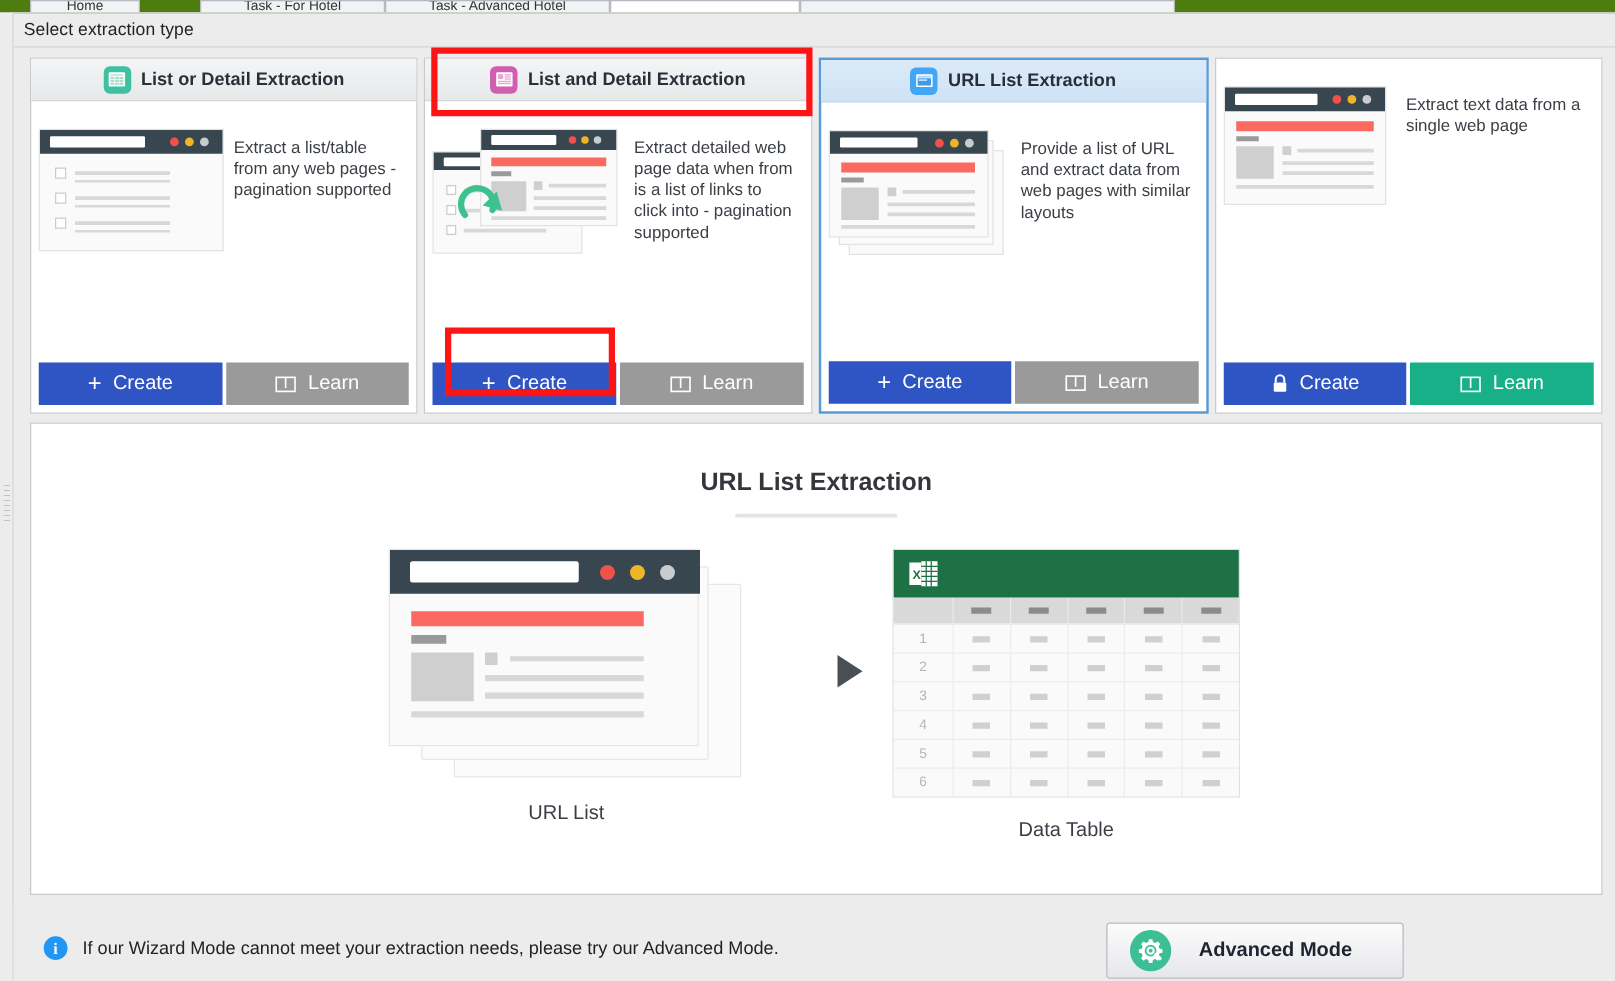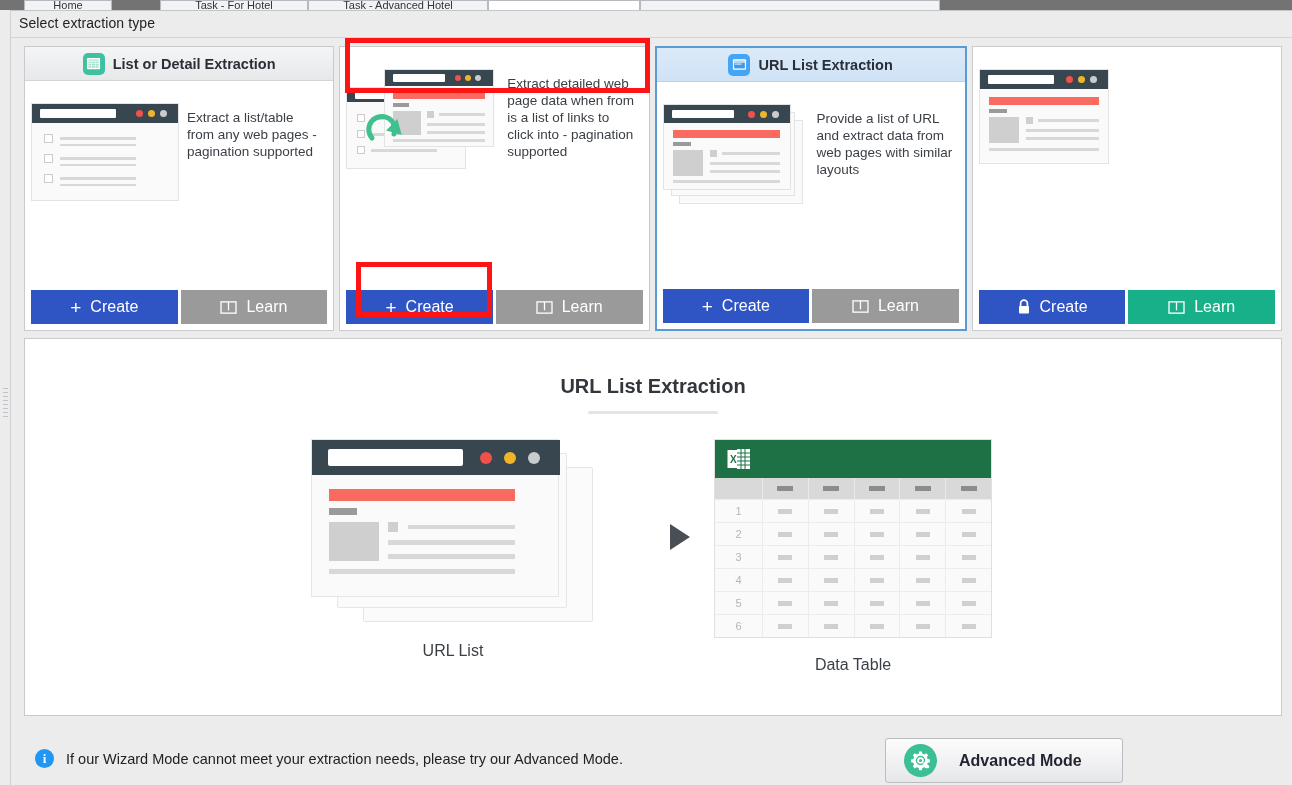--- a/index.html
+++ b/index.html
@@ -6,21 +6,21 @@
   html, body {
     width: 1292px; height: 785px;
     font-family: "Liberation Sans", sans-serif;
     background: #ececed;
     overflow: hidden;
   }
 
   
   .tabstrip {
     position: absolute; left: 0; top: 0; width: 1292px; height: 10px;
-    background: #737373;
+    background: #4d7c0f;
     display: flex; align-items: flex-end;
   }
   .tabstrip .tab {
     height: 10px; background: #f2f3f5;
     border-left: 1px solid #b6b9bf; border-right: 1px solid #b6b9bf;
     border-top: 1px solid #b6b9bf;
     font-size: 11px; color: #333; overflow: hidden;
     text-align: center; line-height: 9px;
   }
   .tabstrip .tab.t1 { width: 88px; margin-left: 24px; }
@@ -322,20 +322,36 @@
                 <rect x="1" y="2" width="16" height="12" fill="none" stroke="#fff" stroke-width="1.4"></rect>
                 <line x1="9" y1="2" x2="9" y2="11" stroke="#fff" stroke-width="1.4"></line>
               </svg>
           </span>
           <span>Learn</span>
         </button>
       </div>
     </div>
 
     <div class="card">
+      <div class="card-head">
+        <span class="hicon" style="background:#d15fb0;">
+          <svg width="15" height="15" viewBox="0 0 16 16">
+            <rect x="1" y="2" width="14" height="12" rx="1" fill="#fff"></rect>
+            <rect x="2.6" y="3.6" width="4.4" height="4.2" fill="#e6a5d2"></rect>
+            <g fill="#e6a5d2">
+              <rect x="8.2" y="3.6" width="5.3" height="1.1"></rect>
+              <rect x="8.2" y="5.4" width="5.3" height="1.1"></rect>
+              <rect x="8.2" y="7.2" width="5.3" height="1.1"></rect>
+              <rect x="2.6" y="9.2" width="10.9" height="1.1"></rect>
+              <rect x="2.6" y="11" width="10.9" height="1.1"></rect>
+            </g>
+          </svg>
+        </span>
+        <span class="ttl">List and Detail Extraction</span>
+      </div>
       <div class="card-body">
         <div class="card-art mock" style="width:155px;height:105px;">
           <div class="mockwin" style="left:0;top:18px;width:120px;height:82px;">
             <div class="mockbar" style="width:118px;height:14px;">
               <div class="mockurl" style="width:50px;top:4px;height:7px;"></div>
             </div>
             <div class="cbx" style="left:10px;top:26px;width:8px;height:8px;"></div>
             <div class="bar" style="left:24px;top:29px;width:66px;height:3px;"></div>
             <div class="cbx" style="left:10px;top:42px;width:8px;height:8px;"></div>
             <div class="bar" style="left:24px;top:45px;width:66px;height:3px;"></div>
@@ -449,20 +465,21 @@
             <div class="bar bar-red" style="left:9px;top:27px;width:110px;height:8px;"></div>
             <div class="bar bar-dark" style="left:9px;top:39px;width:18px;height:4px;"></div>
             <div class="sq" style="left:9px;top:47px;width:30px;height:26px;"></div>
             <div class="sq" style="left:46px;top:47px;width:7px;height:7px;"></div>
             <div class="bar" style="left:58px;top:49px;width:61px;height:3px;"></div>
             <div class="bar" style="left:46px;top:59px;width:73px;height:3px;"></div>
             <div class="bar" style="left:46px;top:67px;width:73px;height:3px;"></div>
             <div class="bar" style="left:9px;top:78px;width:110px;height:3px;"></div>
           </div>
         </div>
+        <div class="card-desc">Extract text data from a single web page</div>
       </div>
       <div class="card-actions">
         <button class="btn btn-create">
           <span>
             <svg width="14" height="16" viewBox="0 0 14 16">
               <path d="M3.6 7V4.6a3.4 3.4 0 0 1 6.8 0V7" fill="none" stroke="#fff" stroke-width="1.7"></path>
               <rect x="2" y="7" width="10" height="7.4" rx="1" fill="#fff"></rect>
             </svg>
           </span>
           <span>Create</span>

